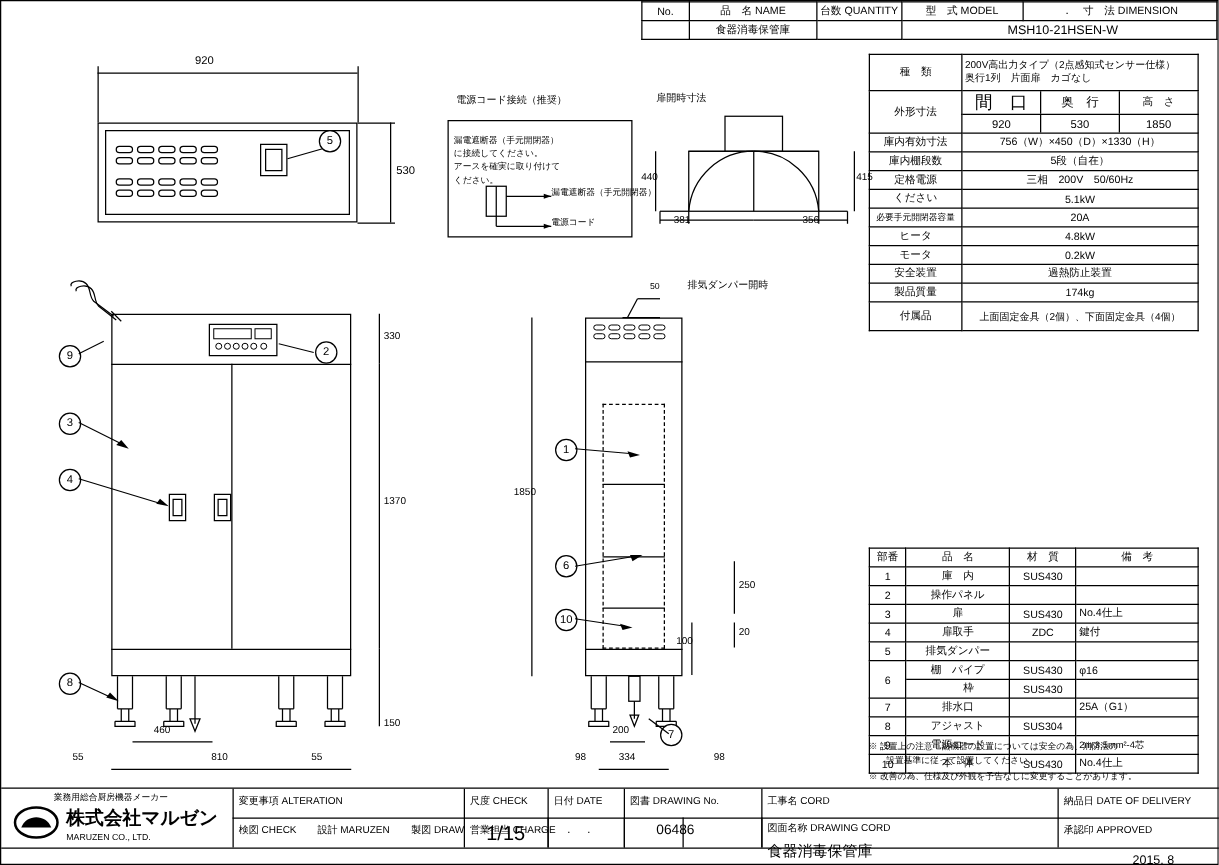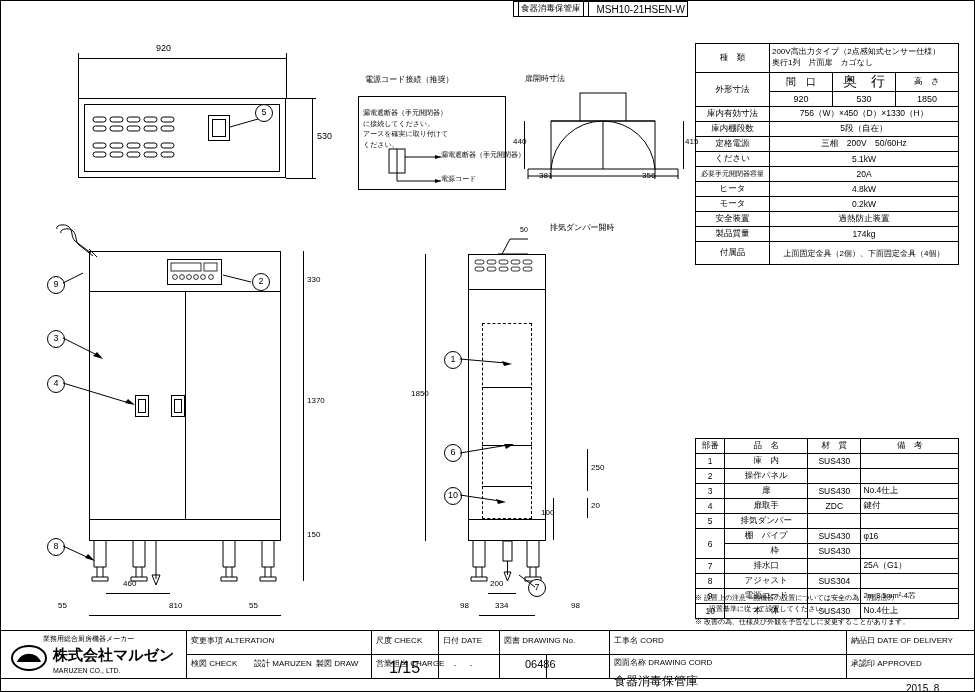--- a/index.html
+++ b/index.html
@@ -24,20 +24,27 @@
   svg{position:absolute;left:0;top:0;overflow:visible;}
 </style>
 </head>
 <body>
 
 <div id="sheet">
 
   <div class="abs" style="left:512px;top:0px;">
     <table class="tbl">
       <tbody>
+          <tr>
+        <td class="c" style="width:36px;">No.</td>
+        <td class="c" style="width:104px;">品　名 NAME</td>
+        <td class="c" style="width:60px;">台数 QUANTITY</td>
+        <td class="c" style="width:98px;">型　式 MODEL</td>
+        <td class="c" style="width:160px;">．　寸　法 DIMENSION</td>
+      </tr>
       <tr>
         <td class="c"></td>
         <td class="c">食器消毒保管庫</td>
         <td class="c"></td>
         <td class="c" colspan="2" style="font-size:10px;padding-left:8px;">MSH10-21HSEN-W</td>
       </tr>
     </tbody>
       </table>
   </div>
 
@@ -50,22 +57,22 @@
           <div>200V高出力タイプ（2点感知式センサー仕様）</div>
           <div>奥行1列　片面扉　カゴなし</div>
         </td>
       </tr>
       <tr>
         <td class="c" rowspan="2">外形寸法</td>
         <td style="padding:0;">
           <table style="width:100%;border-collapse:collapse;">
             <tbody>
                   <tr>
-              <td class="c" style="width:33.3%;border:0;border-right:1px solid #000;font-size:10px;height:13px;">間　口</td>
-              <td class="c" style="width:33.3%;border:0;border-right:1px solid #000;font-size:14px;">奥　行</td>
+              <td class="c" style="width:33.3%;border:0;border-right:1px solid #000;font-size:14px;height:13px;">間　口</td>
+              <td class="c" style="width:33.3%;border:0;border-right:1px solid #000;font-size:10px;">奥　行</td>
               <td class="c" style="width:33.3%;border:0;font-size:8.5px;">高　さ</td>
             </tr>
           </tbody>
               </table>
         </td>
       </tr>
       <tr>
         <td style="padding:0;">
           <table style="width:100%;border-collapse:collapse;">
             <tbody>
@@ -361,25 +368,25 @@
 
     <div class="abs" style="left:52px;top:222px;">
       <svg width="54" height="42">
         <path d="M4,6 C2,2 12,0 16,4 C20,8 18,14 22,18 L38,30" fill="none" stroke="#000" stroke-width="1"></path>
         <path d="M8,10 C6,6 16,4 20,8 C24,12 22,18 26,22 L40,33" fill="none" stroke="#000" stroke-width="1"></path>
         <line x1="36" y1="26" x2="44" y2="34" stroke="#000" stroke-width="1"></line>
       </svg>
     </div>
 
     <div class="dimv" style="left:302px;top:250px;height:40px;"></div>
-    <div class="t t8" style="left:306px;top:263px;margin-top:11px;">330</div>
+    <div class="t t8" style="left:306px;top:263px;">330</div>
     <div class="dimv" style="left:302px;top:290px;height:228px;"></div>
     <div class="t t8" style="left:306px;top:395px;">1370</div>
     <div class="dimv" style="left:302px;top:518px;height:62px;"></div>
-    <div class="t t8" style="left:306px;top:529px;">150</div>
+    <div class="t t8" style="left:306px;top:573px;">150</div>
 
     <div class="dim" style="left:105px;top:592px;width:64px;"></div>
     <div class="t t8" style="left:122px;top:578px;">460</div>
     <div class="dim" style="left:88px;top:614px;width:192px;"></div>
     <div class="t t8" style="left:168px;top:600px;">810</div>
     <div class="t t8" style="left:57px;top:600px;">55</div>
     <div class="t t8" style="left:248px;top:600px;">55</div>
 
     <div class="circ" style="left:46px;top:275px;">9</div>
     <div class="circ" style="left:251px;top:272px;">2</div>
@@ -544,21 +551,21 @@
     <div class="t c" style="left:388px;top:28px;font-size:16px;">1/15</div>
     <div class="t t8" style="left:442px;top:5px;">日付 DATE</div>
     <div class="t t8" style="left:450px;top:28px;">．　．</div>
     <div class="t t8" style="left:503px;top:5px;">図書 DRAWING No.</div>
     <div class="t" style="left:524px;top:27px;font-size:11px;">06486</div>
     <div class="t t8" style="left:613px;top:5px;">工事名 CORD</div>
     <div class="t t8" style="left:850px;top:5px;">納品日 DATE OF DELIVERY</div>
 
     <div class="t t8" style="left:190px;top:28px;">検図 CHECK</div>
     <div class="t t8" style="left:253px;top:28px;">設計 MARUZEN</div>
-    <div class="t t8" style="left:315px;top:28px;text-align:right;">製図 DRAW</div>
+    <div class="t t8" style="left:328px;top:28px;text-align:right;">製図 DRAW</div>
     <div class="t t8" style="left:375px;top:28px;">営業担当 CHARGE</div>
     <div class="t t8" style="left:613px;top:27px;">図面名称 DRAWING CORD</div>
     <div class="t" style="left:613px;top:44px;font-size:12px;">食器消毒保管庫</div>
     <div class="t t8" style="left:850px;top:28px;">承認印 APPROVED</div>
     <div class="t" style="left:905px;top:52px;font-size:10px;">2015. 8</div>
   </div>
 
 </div>
 
 </body></html>

